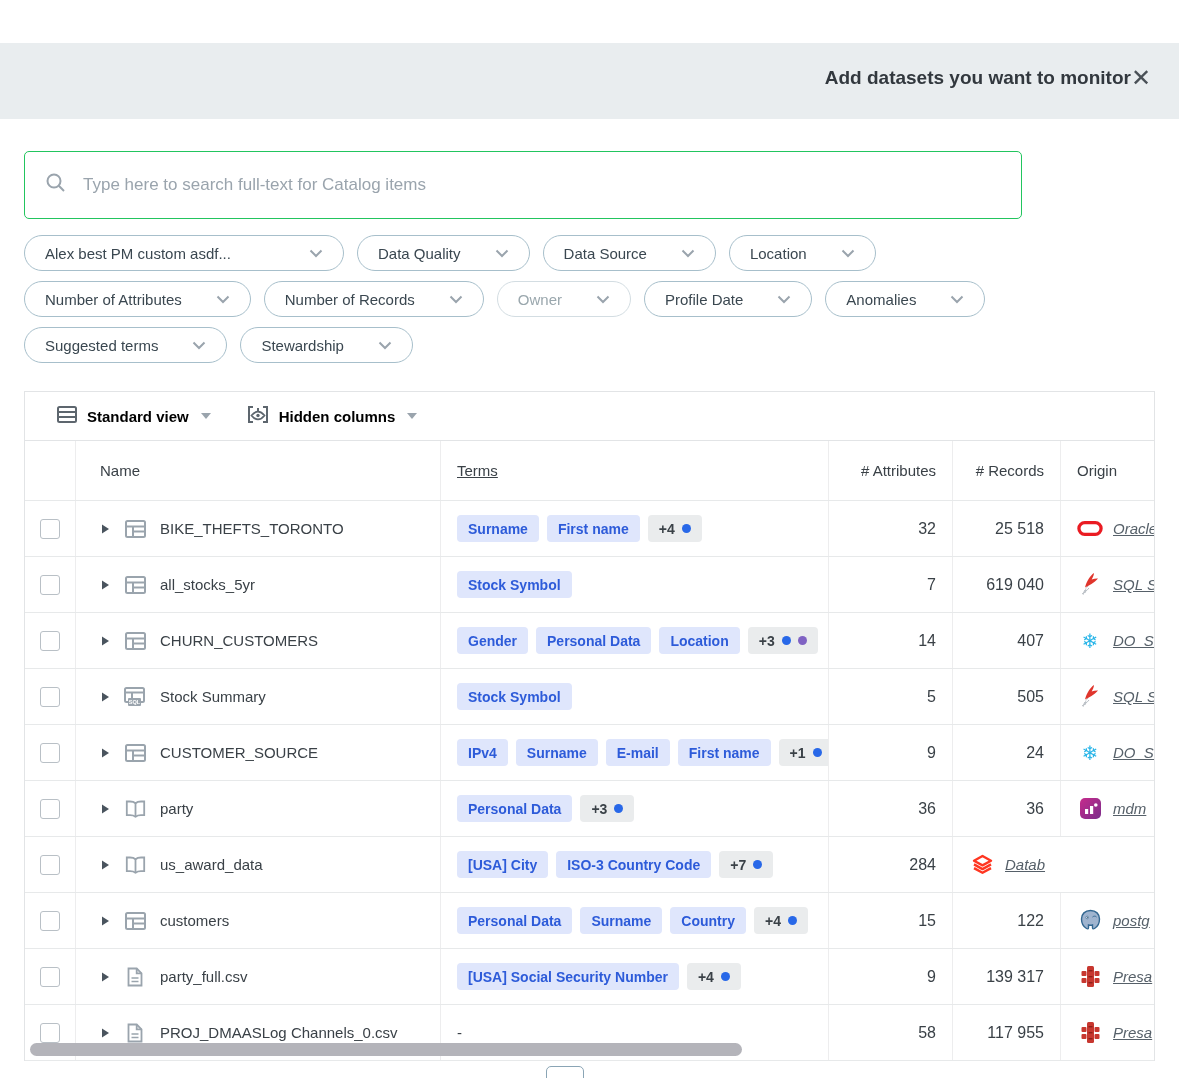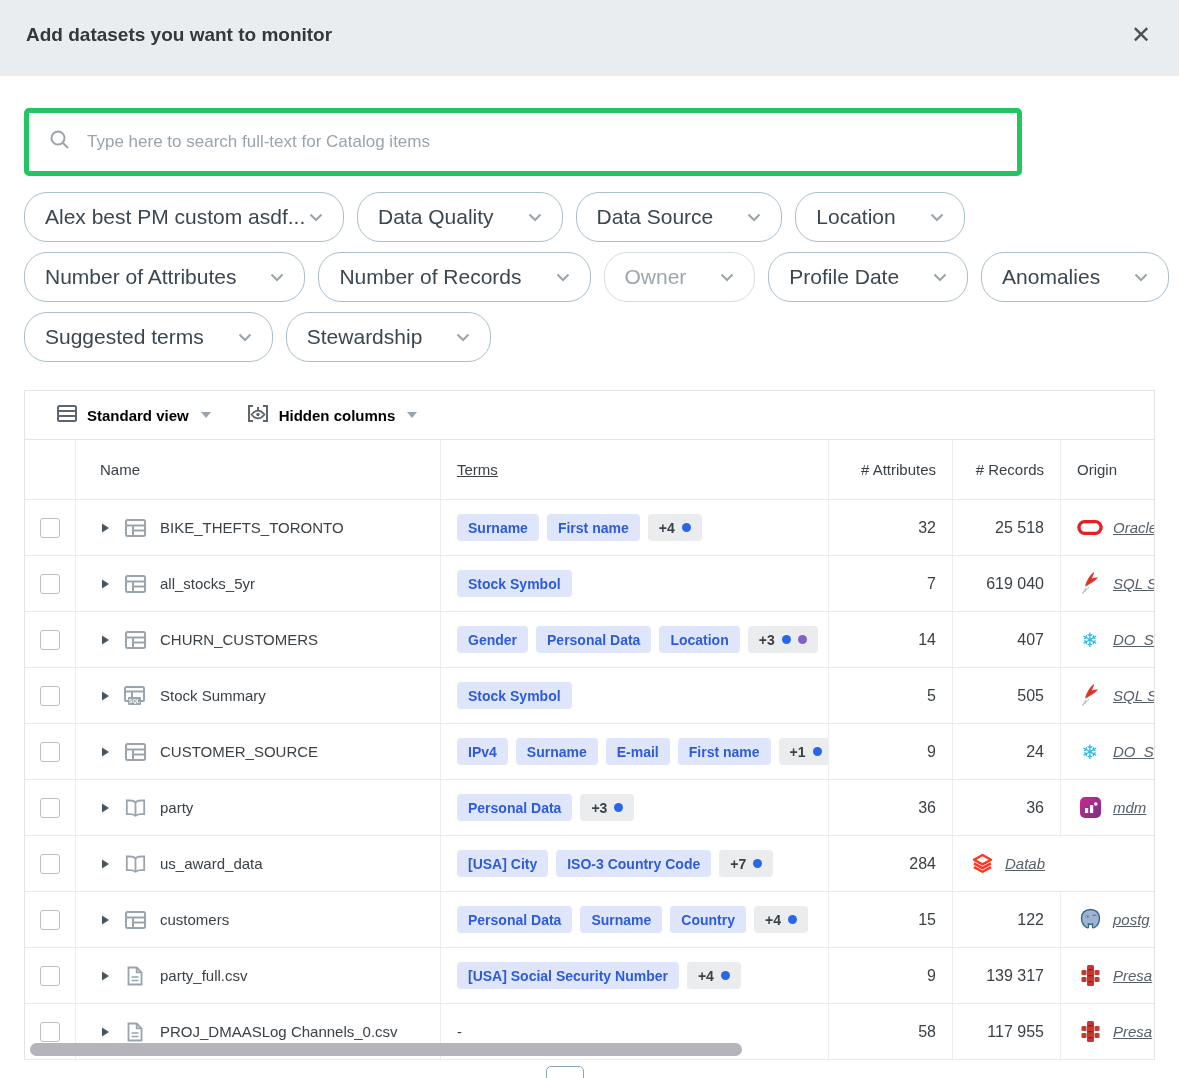--- a/index.html
+++ b/index.html
@@ -1,37 +1,37 @@
 <!DOCTYPE html>
 <html><head>
 <meta charset="utf-8">
 <style>
   * { margin:0; padding:0; box-sizing:border-box; }
   html,body { width:1179px; height:1078px; overflow:hidden; background:#fff;
     font-family:"Liberation Sans", sans-serif; color:#3a4147; }
 
   
   .dlg-header { height:76px; background:#e9edef; display:flex; align-items:center;
-    justify-content:space-between; padding:0 28px 7px 26px; }
+    justify-content:flex-end; padding:0 28px 7px 26px;margin-top:43px; }
   .dlg-title { font-size:19px; font-weight:700; color:#32383e; }
   .close-btn { font-size:24px; color:#4a5157; cursor:pointer; line-height:1; }
 
   
-  .search-wrap { margin:32px 0 0 24px; width:998px; height:68px; border:5px solid #22c55e;
+  .search-wrap { margin:32px 0 0 24px; width:998px; height:68px; border:1px solid #22c55e;
     border-radius:5px; display:flex; align-items:center; padding:0 20px; background:#fff; }
   .search-wrap svg { flex-shrink:0; }
   .search-input { border:none; outline:none; flex:1; margin-left:16px; font-size:17px;
     color:#3a4147; font-family:"Liberation Sans",sans-serif; }
   .search-input::placeholder { color:#9aa4ad; }
 
   
   .filters { margin:16px 0 0 24px; }
   .filter-row { display:flex; gap:13px; margin-bottom:10px; }
-  .chip { height:50px; border:1px solid #a7bfcb; border-radius:23px; background:#fff;
-    display:flex; align-items:center; padding:0 20px; font-size:21px; color:#3a4750;
+  .chip { height:36px; border:1px solid #a7bfcb; border-radius:23px; background:#fff;
+    display:flex; align-items:center; padding:0 20px; font-size:15px; color:#3a4750;
     cursor:pointer; white-space:nowrap; }
   .chip .chev { margin-left:34px; }
   .chip.first { width:320px; justify-content:space-between; }
   .chip.first .chev { margin-left:0; }
   .chip.disabled { border-color:#d3dde2; color:#9aa7ad; }
   .chev svg { display:block; }
 
   
   .card { margin:28px 0 0 24px; width:1131px; border:1px solid #e2e4e6; border-bottom:none; background:#fff; }
   .toolbar { height:49px; display:flex; align-items:center; gap:36px; padding:0 32px;

